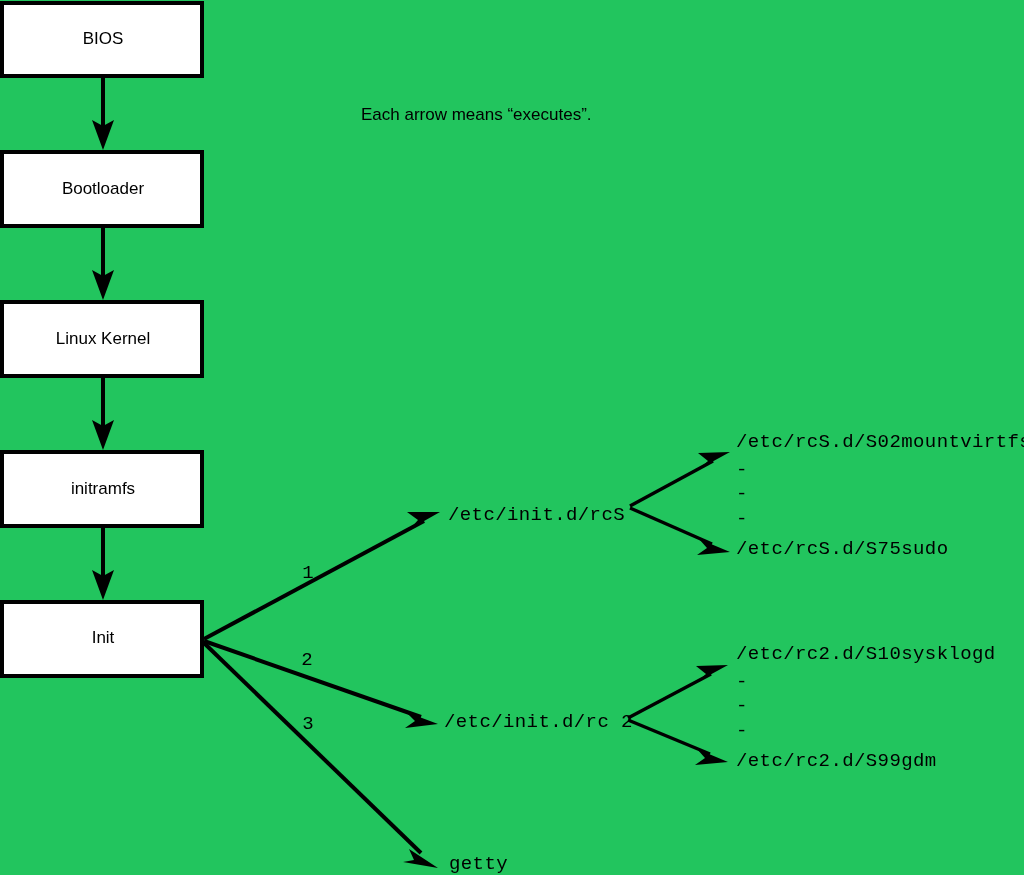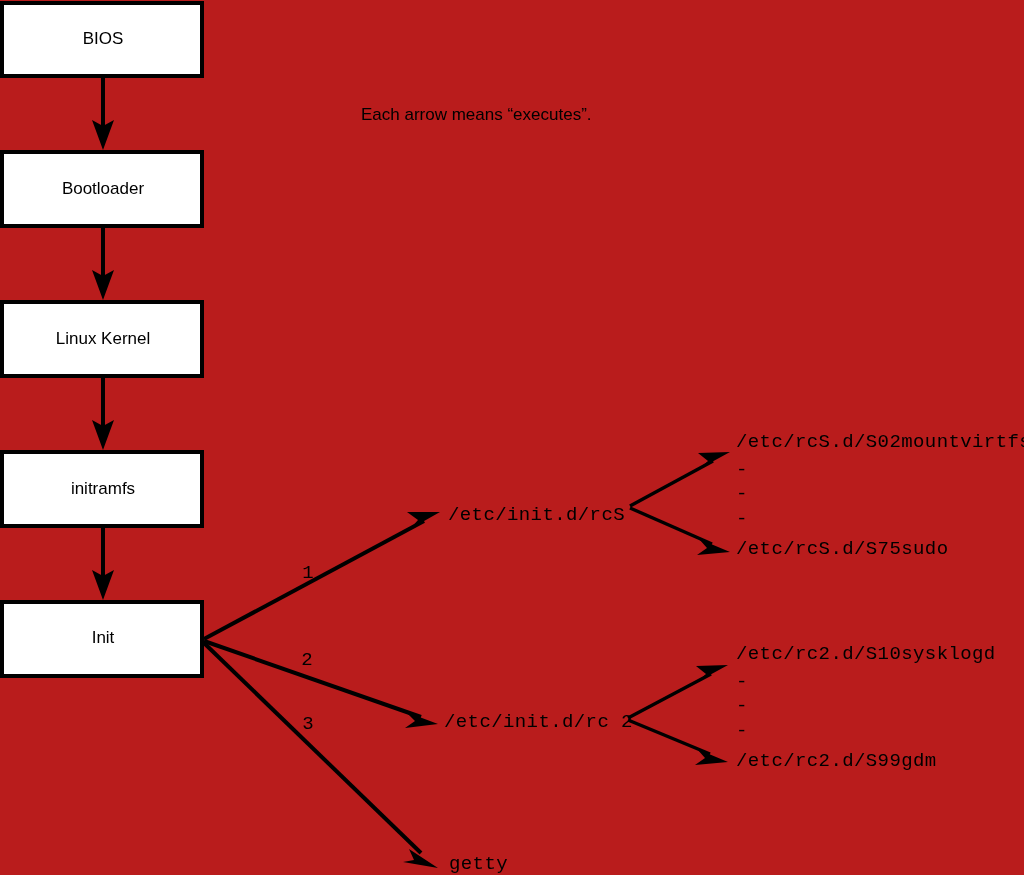--- a/index.html
+++ b/index.html
@@ -10,21 +10,21 @@
   body {
     width: 1024px;
     height: 875px;
     font-family: "Liberation Sans", sans-serif;
     overflow: hidden;
   }
   #diagram-root {
     position: relative;
     width: 1024px;
     height: 875px;
-    background: #b91c1c;
+    background: #22c55e;
   }
   svg.diagram {
     display: block;
     width: 1024px;
     height: 875px;
   }
   .box-rect {
     fill: #ffffff;
     stroke: #000000;
     stroke-width: 4;

